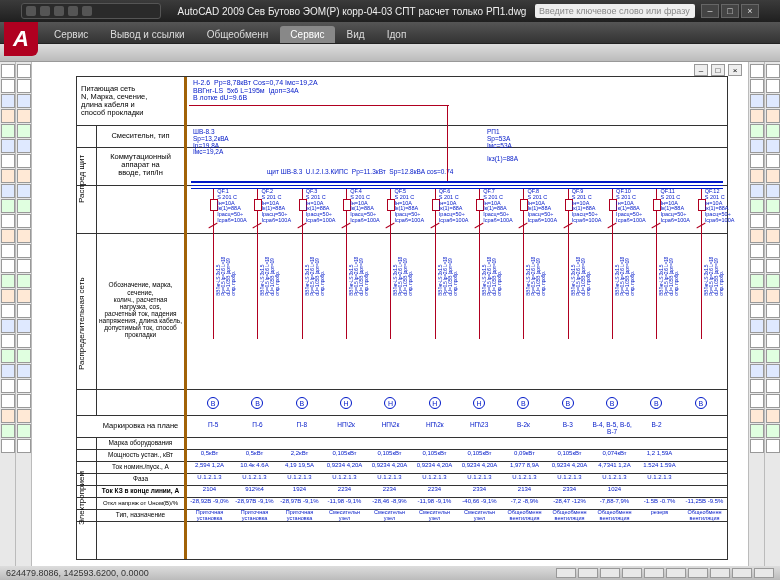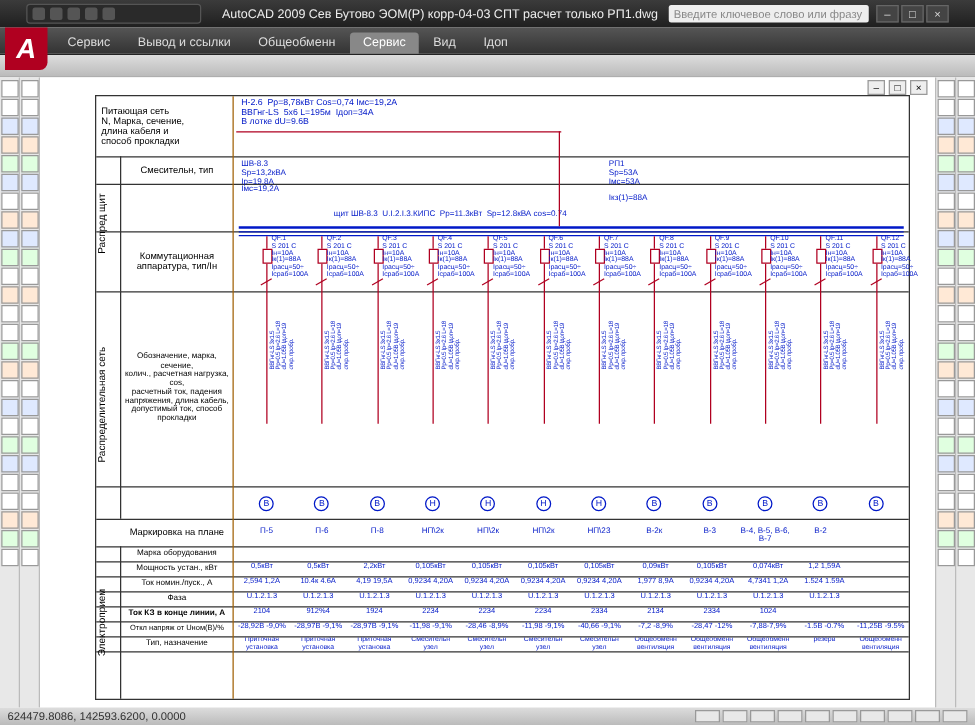--- a/index.html
+++ b/index.html
@@ -35,21 +35,21 @@
   .toolcol.r { border-left:1px solid #bbb; border-right:none;}
 
   
   .canvas { flex:1; position:relative; background:#fff; overflow:hidden; }
   .docctrl { position:absolute; right:6px; top:2px; display:flex; gap:3px;}
   .docctrl span{ width:14px;height:12px;border:1px solid #999;background:#eee;font-size:8px;display:flex;align-items:center;justify-content:center;}
 
   .frame { position:absolute; left:44px; top:14px; right:20px; bottom:6px; border:1px solid #333; }
 
   
-  .stub { position:absolute; left:0; top:0; bottom:0; width:110px; border-right:1px solid #a16207;}
+  .stub { position:absolute; left:0; top:0; bottom:0; width:110px; border-right:3px solid #a16207;}
   .vtext { writing-mode:vertical-rl; transform:rotate(180deg); font-size:8px; display:flex;align-items:center;justify-content:center; }
 
   
   .hline { position:absolute; left:0; right:0; border-top:1px solid #333; }
 
   .stub .lab { position:absolute; left:22px; right:2px; font-size:7.5px; color:#000; line-height:1.1; display:flex; align-items:center; text-align:center; justify-content:center;}
   .stub .vcol { position:absolute; left:0; width:20px; top:0; border-right:1px solid #333; }
 
   
   .circuits { position:absolute; left:110px; right:0; top:0; bottom:0; }
@@ -209,22 +209,23 @@
           </div>
         <div class="vcol" style="top:360px;bottom:0">
             <div class="vtext" style="height:100%">Электроприем</div>
           </div>
 
         <div class="lab" style="top:2px;height:44px;left:4px;text-align:left;justify-content:flex-start;white-space:pre-line">Питающая сеть
 N, Марка, сечение,
 длина кабеля и
 способ прокладки</div>
         <div class="lab" style="top:50px;height:18px">Смесительн, тип</div>
-        <div class="lab" style="top:110px;height:44px;white-space:pre-line">Коммутационная
-аппаратура, тип/Iн</div>
+        <div class="lab" style="top:70px;height:36px;white-space:pre-line">Коммутационный
+аппарат на
+вводе, тип/Iн</div>
         <div class="lab" style="top:158px;height:150px;white-space:pre-line;font-size:6.5px">Обозначение, марка, сечение,
 колич., расчетная нагрузка, cos,
 расчетный ток, падения
 напряжения, длина кабель,
 допустимый ток, способ
 прокладки</div>
         <div class="lab" style="top:340px;height:18px">Маркировка на плане</div>
         <div class="lab" style="top:360px;height:12px;font-size:6.5px">Марка оборудования</div>
         <div class="lab" style="top:372px;height:12px;font-size:6.5px">Мощность устан., кВт</div>
         <div class="lab" style="top:384px;height:12px;font-size:6.5px">Ток номин./пуск., А</div>

